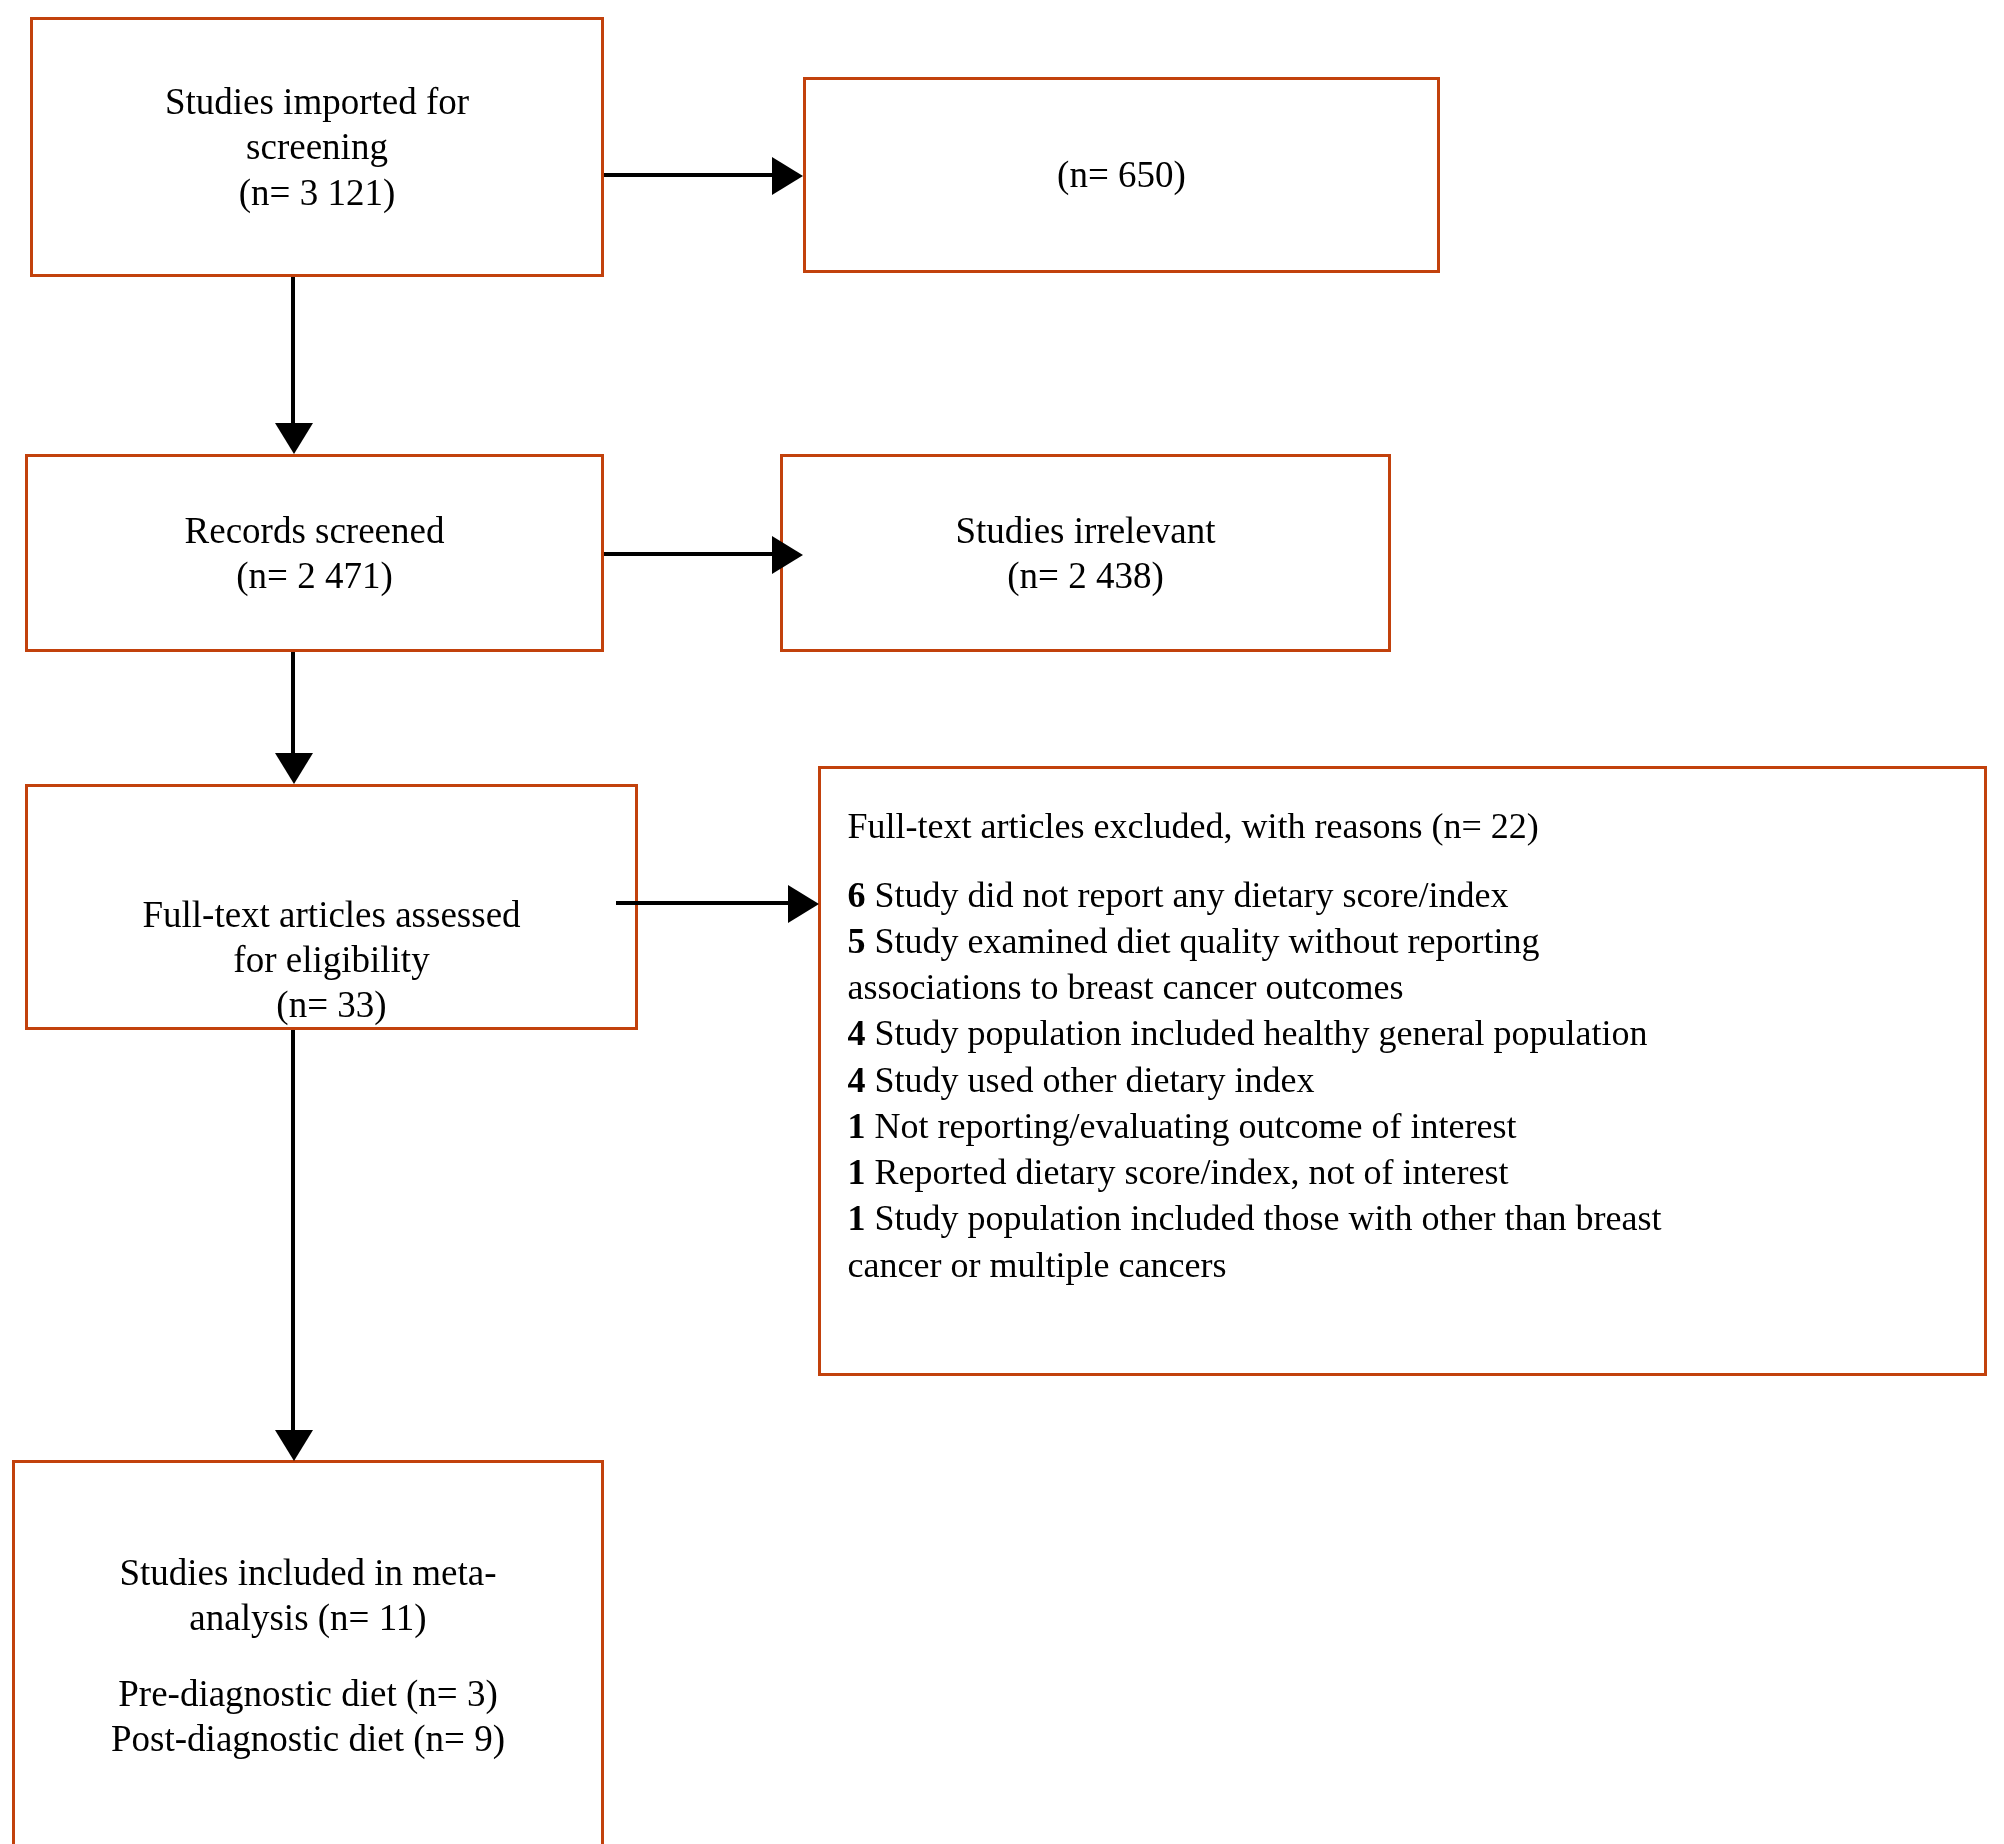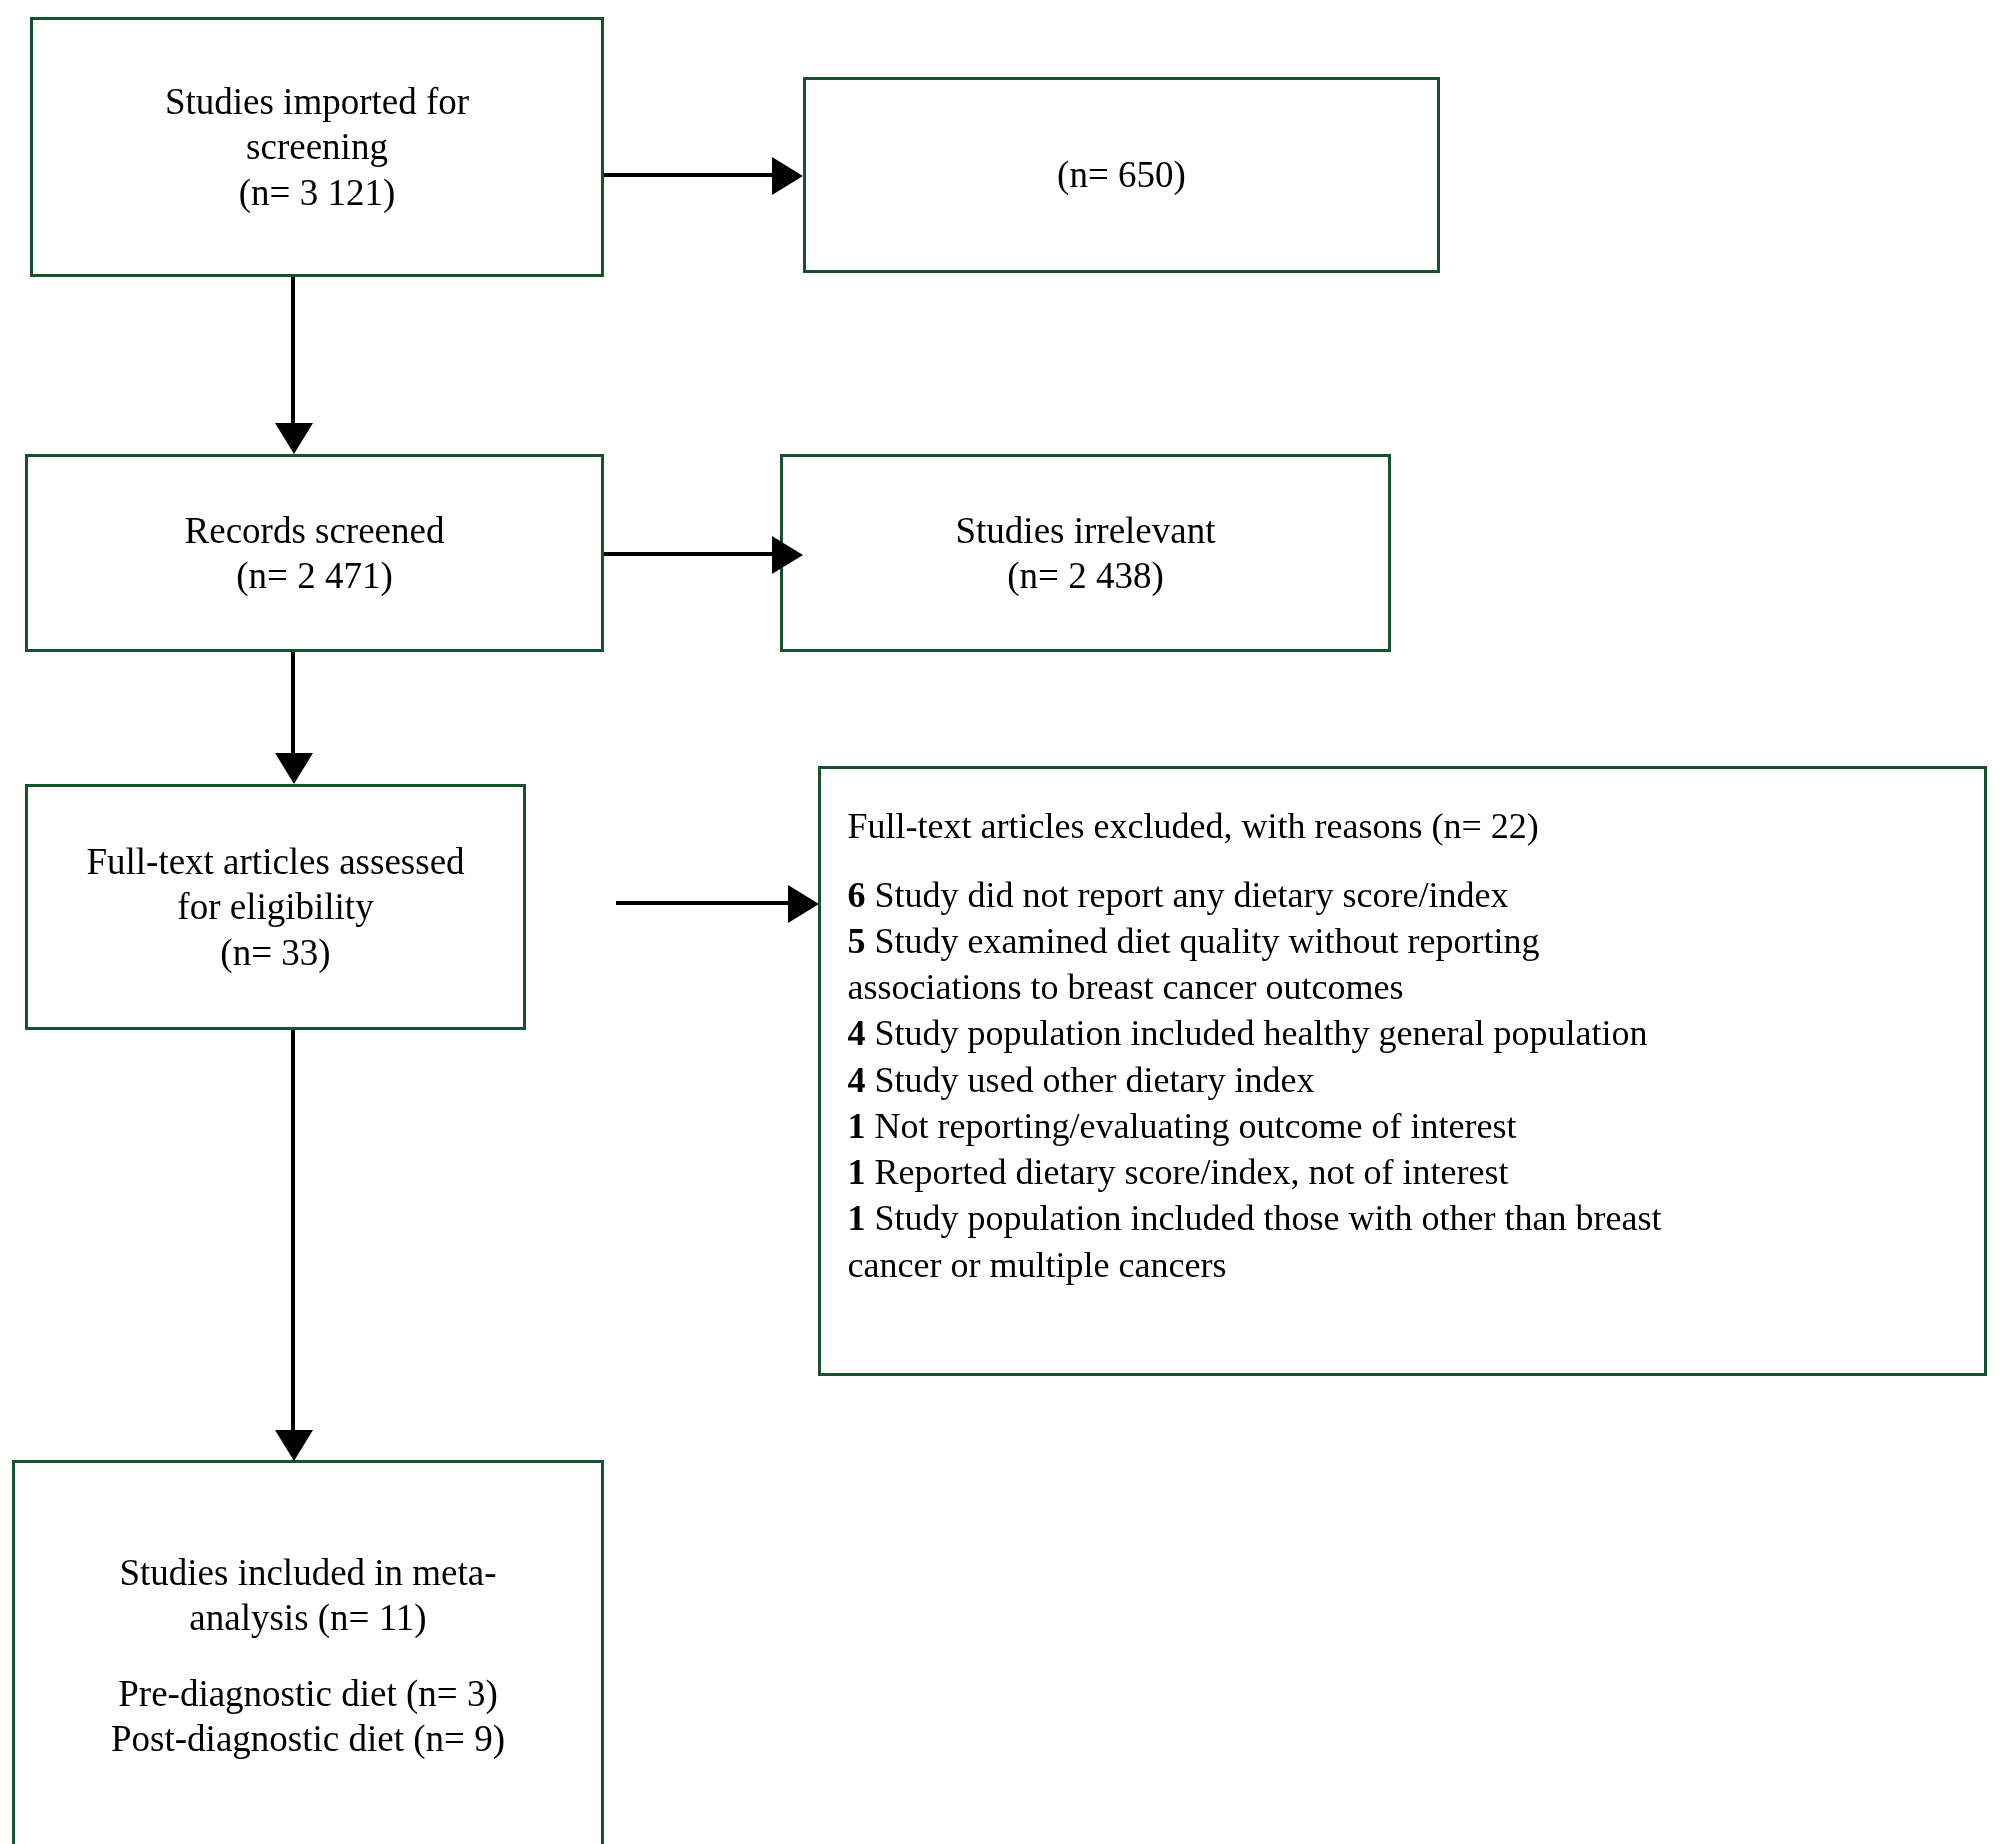--- a/index.html
+++ b/index.html
@@ -12,21 +12,21 @@
     width: 2005px;
     height: 1845px;
     background: #ffffff;
     font-family: "Liberation Serif", "DejaVu Serif", serif;
     color: #000000;
     overflow: hidden;
   }
   .node {
     position: absolute;
     box-sizing: border-box;
-    border: 3px solid #14532d;
+    border: 3px solid #c2410c;
     background: #ffffff;
     display: flex;
     flex-direction: column;
     justify-content: center;
     align-items: center;
   }
   .node .line {
     display: block;
     width: 100%;
     text-align: center;
@@ -46,21 +46,21 @@
   }
   .line.gap-before { margin-top: 0.85em; }
   .line.spacer { height: 0.62em; }
   .num { font-weight: bold; }
 
   
   #box-imported      { left: 30px;   top: 17px;   width: 574px;  height: 260px; }
   #box-duplicates    { left: 803px; top: 77px;  width: 637px; height: 196px; }
   #box-screened      { left: 25px;   top: 454px;  width: 579px;  height: 198px; }
   #box-irrelevant    { left: 780px; top: 454px;  width: 611px; height: 198px; }
-  #box-fulltext      { left: 25px;   top: 784px; width: 501px;  height: 246px; }
+  #box-fulltext      { left: 25px;   top: 784px; width: 613px;  height: 246px; justify-content: flex-end; }
   #box-excluded      { left: 818px; top: 766px; width: 1169px; height: 610px; }
   #box-included      { left: 12px;   top: 1460px; width: 592px;  height: 391px; }
 
   
   .conn { position: absolute; }
   .conn .shaft-h {
     position: absolute;
     height: 4.2px;
     background: #000000;
     top: 0;

